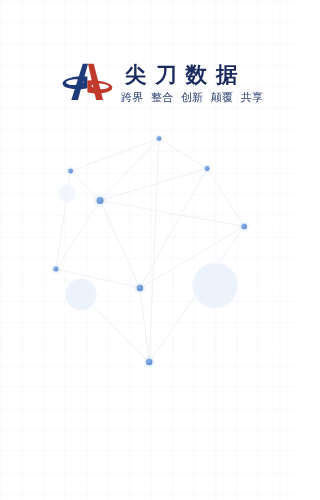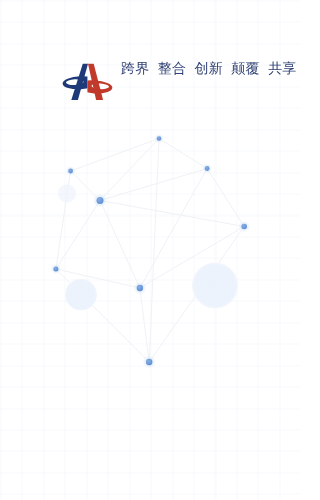--- a/index.html
+++ b/index.html
@@ -8,21 +8,21 @@
   #grid{position:absolute;inset:0;
     background-image:
       repeating-linear-gradient(to right, rgba(150,170,200,0.035) 0 2px, rgba(150,170,200,0) 2px 21.45px),
       repeating-linear-gradient(to bottom, rgba(150,170,200,0.035) 0 2px, rgba(150,170,200,0) 2px 21.45px);
   }
   #net{position:absolute;left:0;top:0;width:300px;height:500px;}
   .brand{position:absolute;left:0;top:0;width:300px;height:500px;pointer-events:none;}
   .mark{position:absolute;left:0;top:0;width:300px;height:500px;overflow:visible;}
   .words{position:absolute;left:125px;top:62.5px;}
   .title{font-size:21.6px;line-height:24px;letter-spacing:8.7px;color:#1b2a5e;font-weight:700;white-space:nowrap;}
-  .tagline{font-size:14px;line-height:10px;letter-spacing:0.2px;word-spacing:4.3px;color:#2f4074;white-space:nowrap;margin-left:-4px;text-align:right;}
+  .tagline{margin-top:5px;font-size:11px;line-height:10px;letter-spacing:0.2px;word-spacing:4.3px;color:#2f4074;white-space:nowrap;margin-left:-4px;text-align:right;}
 </style>
 </head>
 <body>
 
 <div id="app">
   <div id="grid"></div>
 
   <svg id="net" viewBox="0 0 300 500">
     <defs>
       <radialGradient id="blobg" cx="50%" cy="50%" r="50%">
@@ -97,16 +97,17 @@
         </mask>
       </defs>
       <g>
         <rect x="55" y="60" width="32.4" height="40" fill="#1e3a79" mask="url(#ringBlue)"></rect>
         <rect x="87.4" y="60" width="40" height="45" fill="#c0392b" mask="url(#ringRed)"></rect>
         <path fill="#1e3a79" d="M82.8 63.7 L88.0 63.7 L77.9 99.9 L71.3 99.9 Z"></path>
         <path fill="#c0392b" d="M88.0 63.7 L93.7 63.7 L103.1 99.9 L96.1 99.9 Z"></path>
       </g>
     </svg>
     <div class="words">
+      <div class="title">尖刀数据</div>
       <div class="tagline">跨界 整合 创新 颠覆 共享</div>
     </div>
   </div>
 </div>
 
 </body></html>

